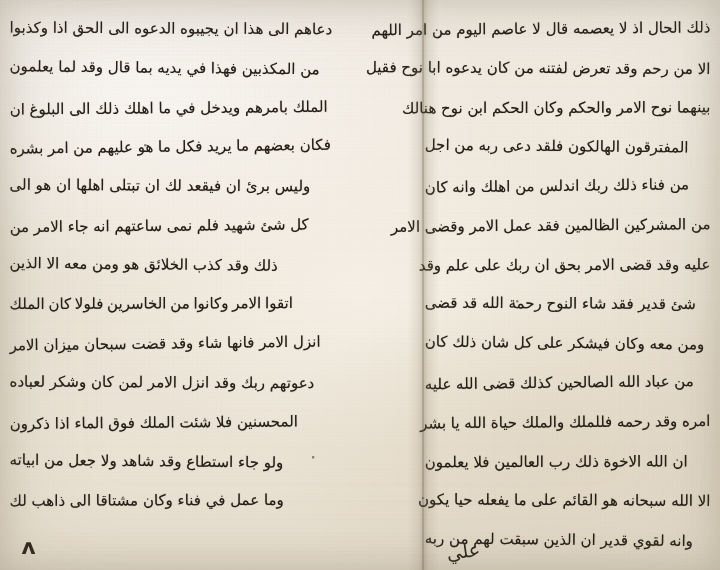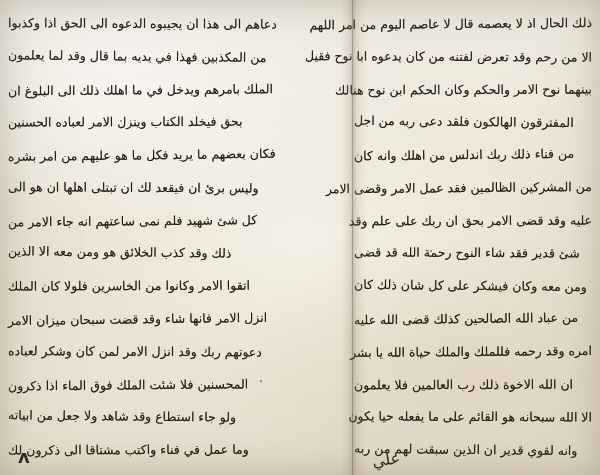--- a/index.html
+++ b/index.html
@@ -155,31 +155,30 @@
     <div class="line s0" style="height: 32.7857px; line-height: 32.7857px;">امره وقد رحمه فللملك والملك حياة الله يا بشر</div>
     <div class="line s2" style="height: 32.7857px; line-height: 32.7857px;">ان الله الاخوة ذلك رب العالمين فلا يعلمون</div>
     <div class="line s1" style="height: 32.7857px; line-height: 32.7857px;">الا الله سبحانه هو القائم على ما يفعله حيا يكون</div>
     <div class="line s3" style="height: 32.7857px; line-height: 32.7857px;">وانه لقوي قدير ان الذين سبقت لهم من ربه</div>
   </div>
 
   <div class="column" id="col-left">
     <div class="line s1" style="height: 32.7857px; line-height: 32.7857px;">دعاهم الى هذا ان يجيبوه الدعوه الى الحق اذا وكذبوا</div>
     <div class="line s3" style="height: 32.7857px; line-height: 32.7857px;">من المكذبين فهذا في يديه بما قال وقد لما يعلمون</div>
     <div class="line s0" style="height: 32.7857px; line-height: 32.7857px;">الملك بامرهم ويدخل في ما اهلك ذلك الى البلوغ ان</div>
-    <div class="line s2" style="height: 32.7857px; line-height: 32.7857px;">بحق فيخلد الكتاب وينزل الامر لعباده الحسنين</div>
     <div class="line s4" style="height: 32.7857px; line-height: 32.7857px;">فكان بعضهم ما يريد فكل ما هو عليهم من امر بشره</div>
     <div class="line s1" style="height: 32.7857px; line-height: 32.7857px;">وليس برئ ان فيقعد لك ان تبتلى اهلها ان هو الى</div>
     <div class="line s0" style="height: 32.7857px; line-height: 32.7857px;">كل شئ شهيد فلم نمى ساعتهم انه جاء الامر من</div>
     <div class="line s3" style="height: 32.7857px; line-height: 32.7857px;">ذلك وقد كذب الخلائق هو ومن معه الا الذين</div>
-    <div class="line s2" style="height: 32.7857px; line-height: 32.7857px;">اتقوا الامر وكانوا من الخاسرين فلولا كان الملك</div>
+    <div class="line s2" style="height: 32.7857px; line-height: 32.7857px; font-family: Liberation Serif, serif;">اتقوا الامر وكانوا من الخاسرين فلولا كان الملك</div>
     <div class="line s4" style="height: 32.7857px; line-height: 32.7857px;">انزل الامر فانها شاء وقد قضت سبحان ميزان الامر</div>
     <div class="line s1" style="height: 32.7857px; line-height: 32.7857px;">دعوتهم ربك وقد انزل الامر لمن كان وشكر لعباده</div>
     <div class="line s0" style="height: 32.7857px; line-height: 32.7857px;">المحسنين فلا شئت الملك فوق الماء اذا ذكرون</div>
     <div class="line s3" style="height: 32.7857px; line-height: 32.7857px;">ولو جاء استطاع وقد شاهد ولا جعل من ابياته</div>
-    <div class="line s2" style="height: 32.7857px; line-height: 32.7857px;">وما عمل في فناء واكتب مشتاقا الى ذكرون لك</div>
+    <div class="line s2" style="height: 32.7857px; line-height: 32.7857px;">وما عمل في فناء وكان مشتاقا الى ذاهب لك</div>
   </div>
 
   <div class="gutter"></div>
   <div class="gutter-line"></div>
 
   <div class="mark" id="mark-caret">ʌ</div>
   <div class="mark" id="mark-sig">علي</div>
 
   <div class="speck" style="left:120px; top:120px; width:2px; height:2px;"></div>
   <div class="speck" style="left:430px; top:250px; width:2px; height:2px;"></div>

